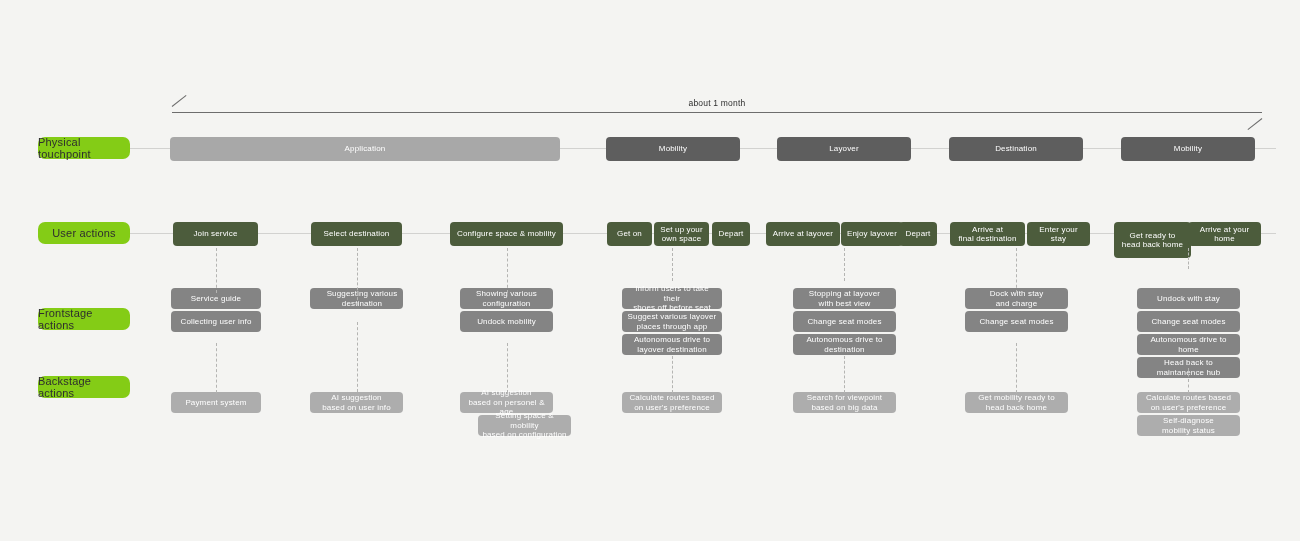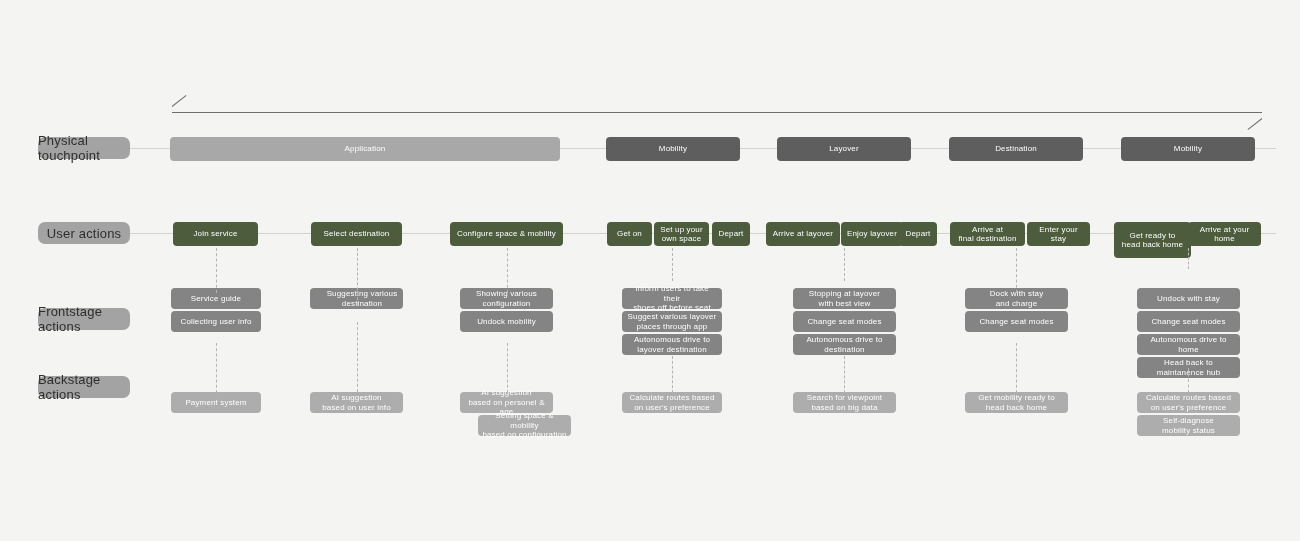--- a/index.html
+++ b/index.html
@@ -8,24 +8,24 @@
     background:#f4f4f2;
     font-family:"Liberation Sans", sans-serif;
     overflow:hidden;
     position:relative;
   }
   #board{position:absolute;inset:0;}
 
   
   .row-label{
     position:absolute;
-    background:#a3a3a3;
+    background:#84cc16;
     color:#2e2e2e;
     border-radius:7px;
-    font-size:13px;
+    font-size:11px;
     letter-spacing:.2px;
     display:flex;align-items:center;justify-content:center;
     height:22px;
     left:38px;width:92px;
   }
 
   
   .guide{
     position:absolute;
     height:1px;
@@ -78,20 +78,21 @@
 </style>
 </head>
 <body>
 
 <div id="board">
 
   <div id="timeline">
     <div class="tl-line"></div>
     <div class="tl-head left"></div>
     <div class="tl-head right"></div>
+    <div class="tl-label">about 1 month</div>
   </div>
 
   <div id="rows-layer">
       <div class="row-label" style="top: 137px;">Physical touchpoint</div>
       <div class="guide" style="top: 148px;"></div>
       <div class="row-label" style="top: 222px;">User actions</div>
       <div class="guide" style="top: 233px;"></div>
       <div class="row-label" style="top: 308px;">Frontstage actions</div>
       <div class="row-label" style="top: 376px;">Backstage actions</div>
       <div class="node app-bar" style="left: 170px; top: 137px; width: 390px; height: 24px;">Application</div>

